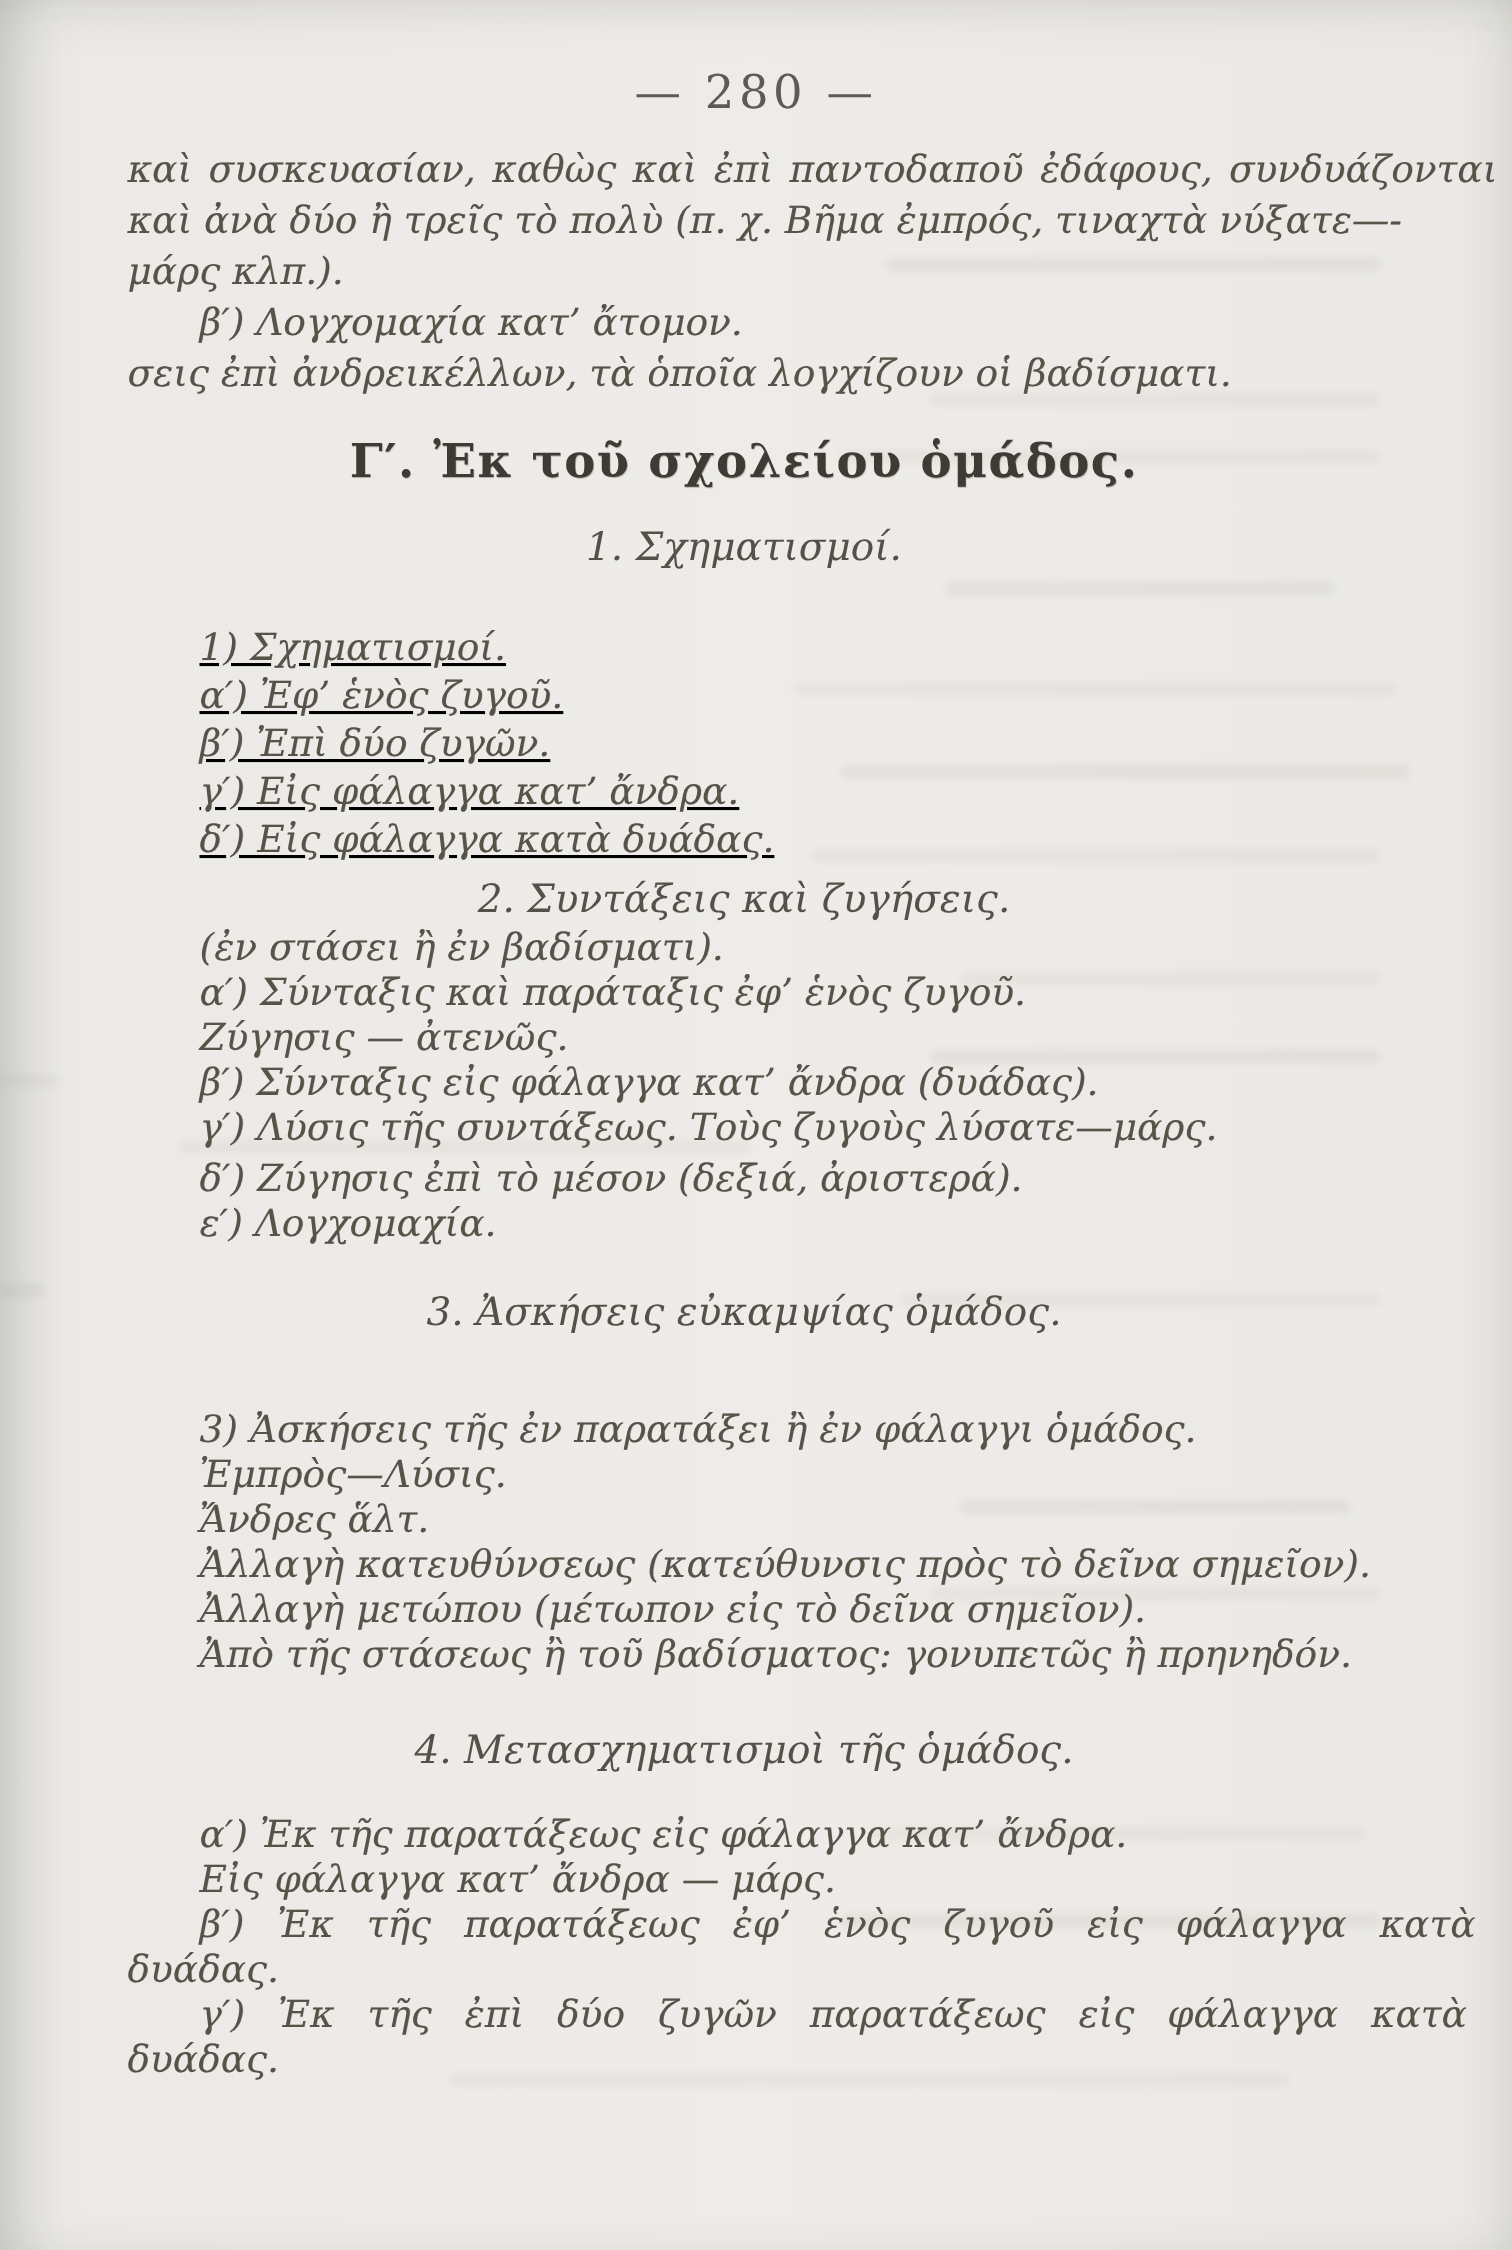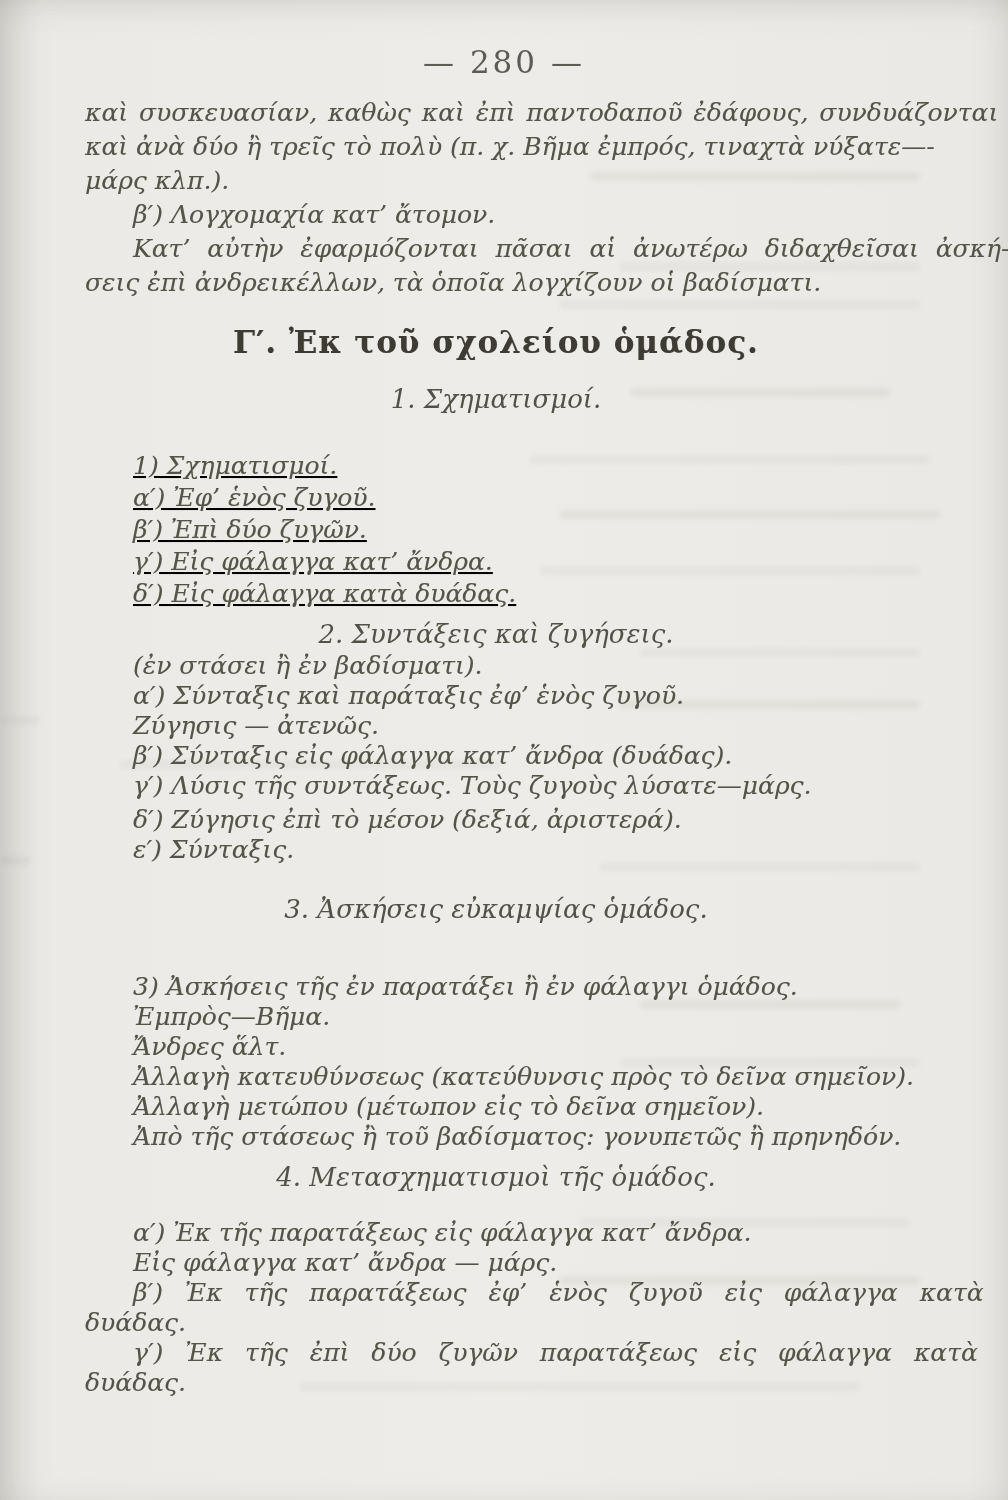--- a/index.html
+++ b/index.html
@@ -81,21 +81,21 @@
     margin-top: 20px;
     text-align: center;
     font-style: italic;
     font-size: 26px;
     line-height: 34px;
     color: #545148;
   }
 
   .mt4  { margin-top: 4px; }
   .mt7  { margin-top: 7px; }
-  .mt20 { margin-top: 8px; }
+  .mt20 { margin-top: 32px; }
   .mt24 { margin-top: 24px; }
   .mt27 { margin-top: 27px; }
   .mt28 { }
   .mt30 { margin-top: 46px; }
   .mt34 { margin-top: 34px; text-decoration: underline; }
 </style>
 </head>
 <body>
 
 <div class="page">
@@ -124,21 +124,20 @@
   <div class="pnum">— 280 —</div>
 
   <div class="textblock">
 
     <p class="bl wide-sm">καὶ συσκευασίαν, καθὼς καὶ ἐπὶ παντοδαποῦ ἐδάφους, συνδυάζονται δὲ</p>
     <p class="bl">καὶ ἀνὰ δύο ἢ τρεῖς τὸ πολὺ (π. χ. Βῆμα ἐμπρός, τιναχτὰ νύξατε—-</p>
     <p class="bl">μάρς κλπ.).</p>
 
     <p class="bl indent">β′) Λογχομαχία κατ’ ἄτομον.</p>
 
-    <p class="bl indent wide">Κατ’ αὐτὴν ἐφαρμόζονται πᾶσαι αἱ ἀνωτέρω διδαχθεῖσαι ἀσκή-</p>
     <p class="bl">σεις ἐπὶ ἀνδρεικέλλων, τὰ ὁποῖα λογχίζουν οἱ βαδίσματι.</p>
 
     <p class="head-main">Γ′. Ἐκ τοῦ σχολείου ὁμάδος.</p>
 
     <p class="head-sub">1. Σχηματισμοί.</p>
     <div class="s1 mt34">
       <p class="bl indent">1) Σχηματισμοί.</p>
       <p class="bl indent">α′) Ἐφ’ ἑνὸς ζυγοῦ.</p>
       <p class="bl indent">β′) Ἐπὶ δύο ζυγῶν.</p>
       <p class="bl indent">γ′) Εἰς φάλαγγα κατ’ ἄνδρα.</p>
@@ -146,27 +145,27 @@
     </div>
 
     <p class="head-sub mt7">2. Συντάξεις καὶ ζυγήσεις.</p>
     <div class="s2 mt28">
       <p class="bl indent">(ἐν στάσει ἢ ἐν βαδίσματι).</p>
       <p class="bl indent">α′) Σύνταξις καὶ παράταξις ἐφ’ ἑνὸς ζυγοῦ.</p>
       <p class="bl indent">Ζύγησις — ἀτενῶς.</p>
       <p class="bl indent">β′) Σύνταξις εἰς φάλαγγα κατ’ ἄνδρα (δυάδας).</p>
       <p class="bl indent">γ′) Λύσις τῆς συντάξεως. Τοὺς ζυγοὺς λύσατε—μάρς.</p>
       <p class="bl indent mt4">δ′) Ζύγησις ἐπὶ τὸ μέσον (δεξιά, ἀριστερά).</p>
-      <p class="bl indent">ε′) Σύνταξις.</p>
+      <p class="bl indent">ε′) Λογχομαχία.</p>
     </div>
 
     <p class="head-sub mt27">3. Ἀσκήσεις εὐκαμψίας ὁμάδος.</p>
     <div class="s3 mt30">
       <p class="bl indent">3) Ἀσκήσεις τῆς ἐν παρατάξει ἢ ἐν φάλαγγι ὁμάδος.</p>
-      <p class="bl indent">Ἐμπρὸς—Βῆμα.</p>
+      <p class="bl indent">Ἐμπρὸς—Λύσις.</p>
       <p class="bl indent">Ἄνδρες ἅλτ.</p>
       <p class="bl indent">Ἀλλαγὴ κατευθύνσεως (κατεύθυνσις πρὸς τὸ δεῖνα σημεῖον).</p>
       <p class="bl indent">Ἀλλαγὴ μετώπου (μέτωπον εἰς τὸ δεῖνα σημεῖον).</p>
       <p class="bl indent">Ἀπὸ τῆς στάσεως ἢ τοῦ βαδίσματος: γονυπετῶς ἢ πρηνηδόν.</p>
     </div>
 
     <p class="head-sub mt20">4. Μετασχηματισμοὶ τῆς ὁμάδος.</p>
     <div class="s4 mt24">
       <p class="bl indent">α′) Ἐκ τῆς παρατάξεως εἰς φάλαγγα κατ’ ἄνδρα.</p>
       <p class="bl indent">Εἰς φάλαγγα κατ’ ἄνδρα — μάρς.</p>

